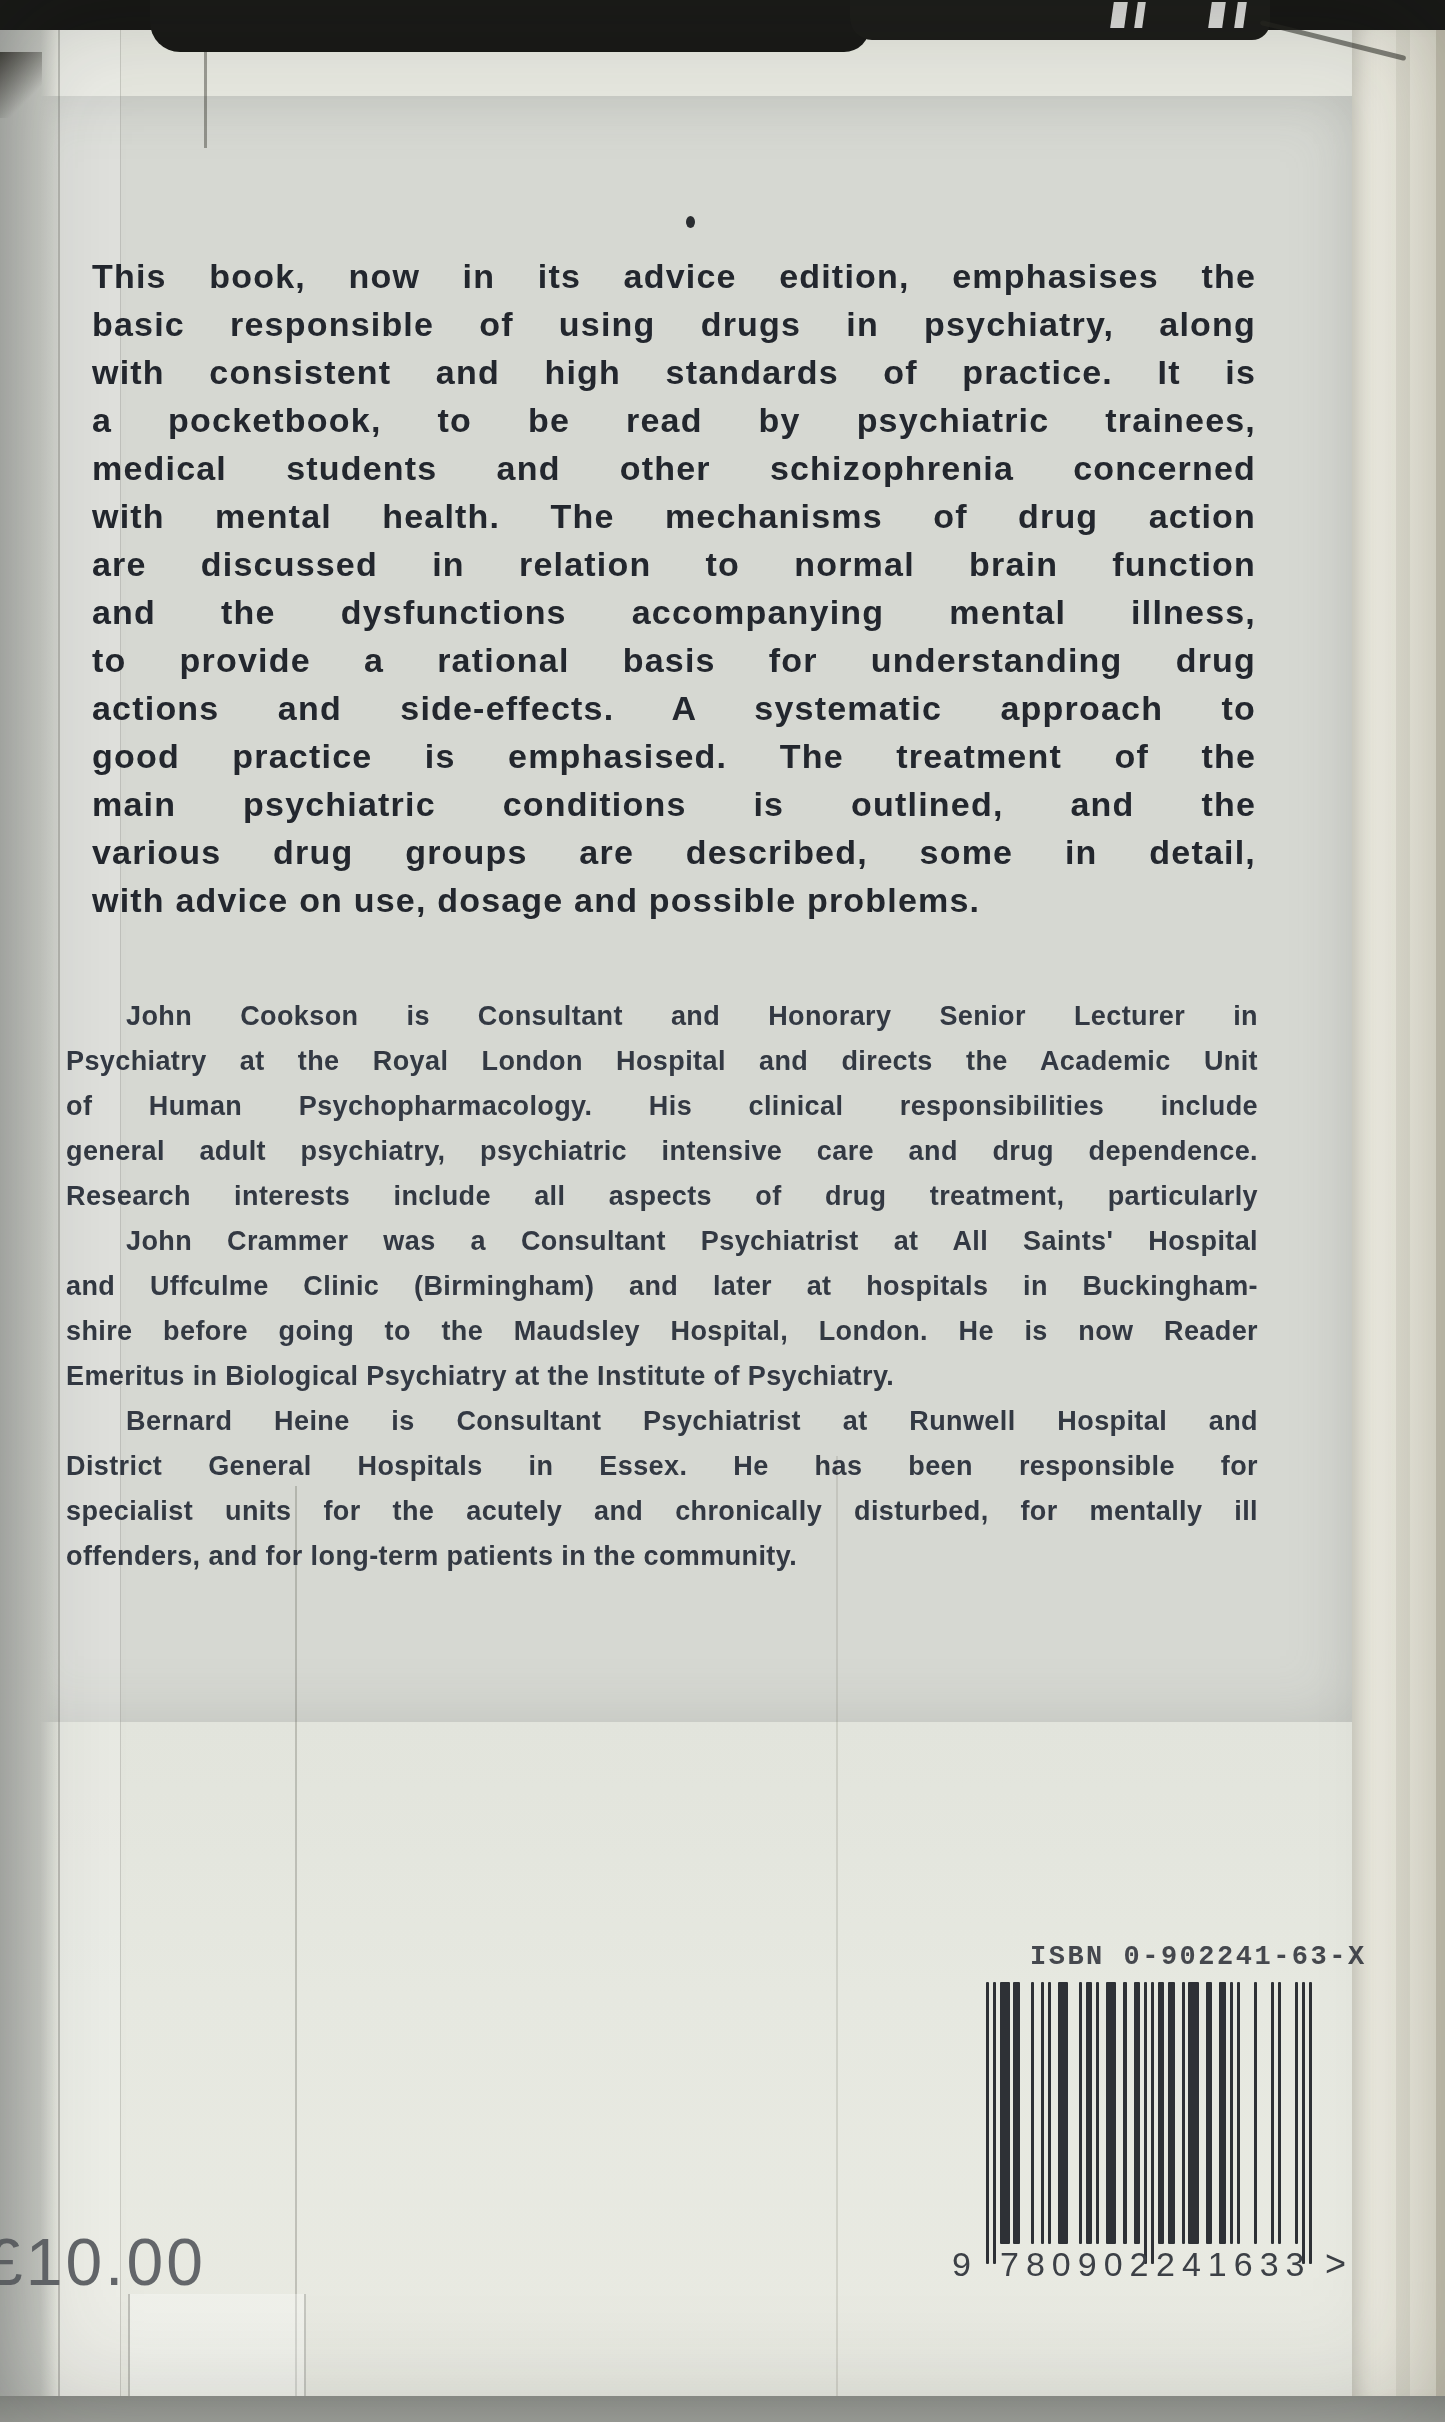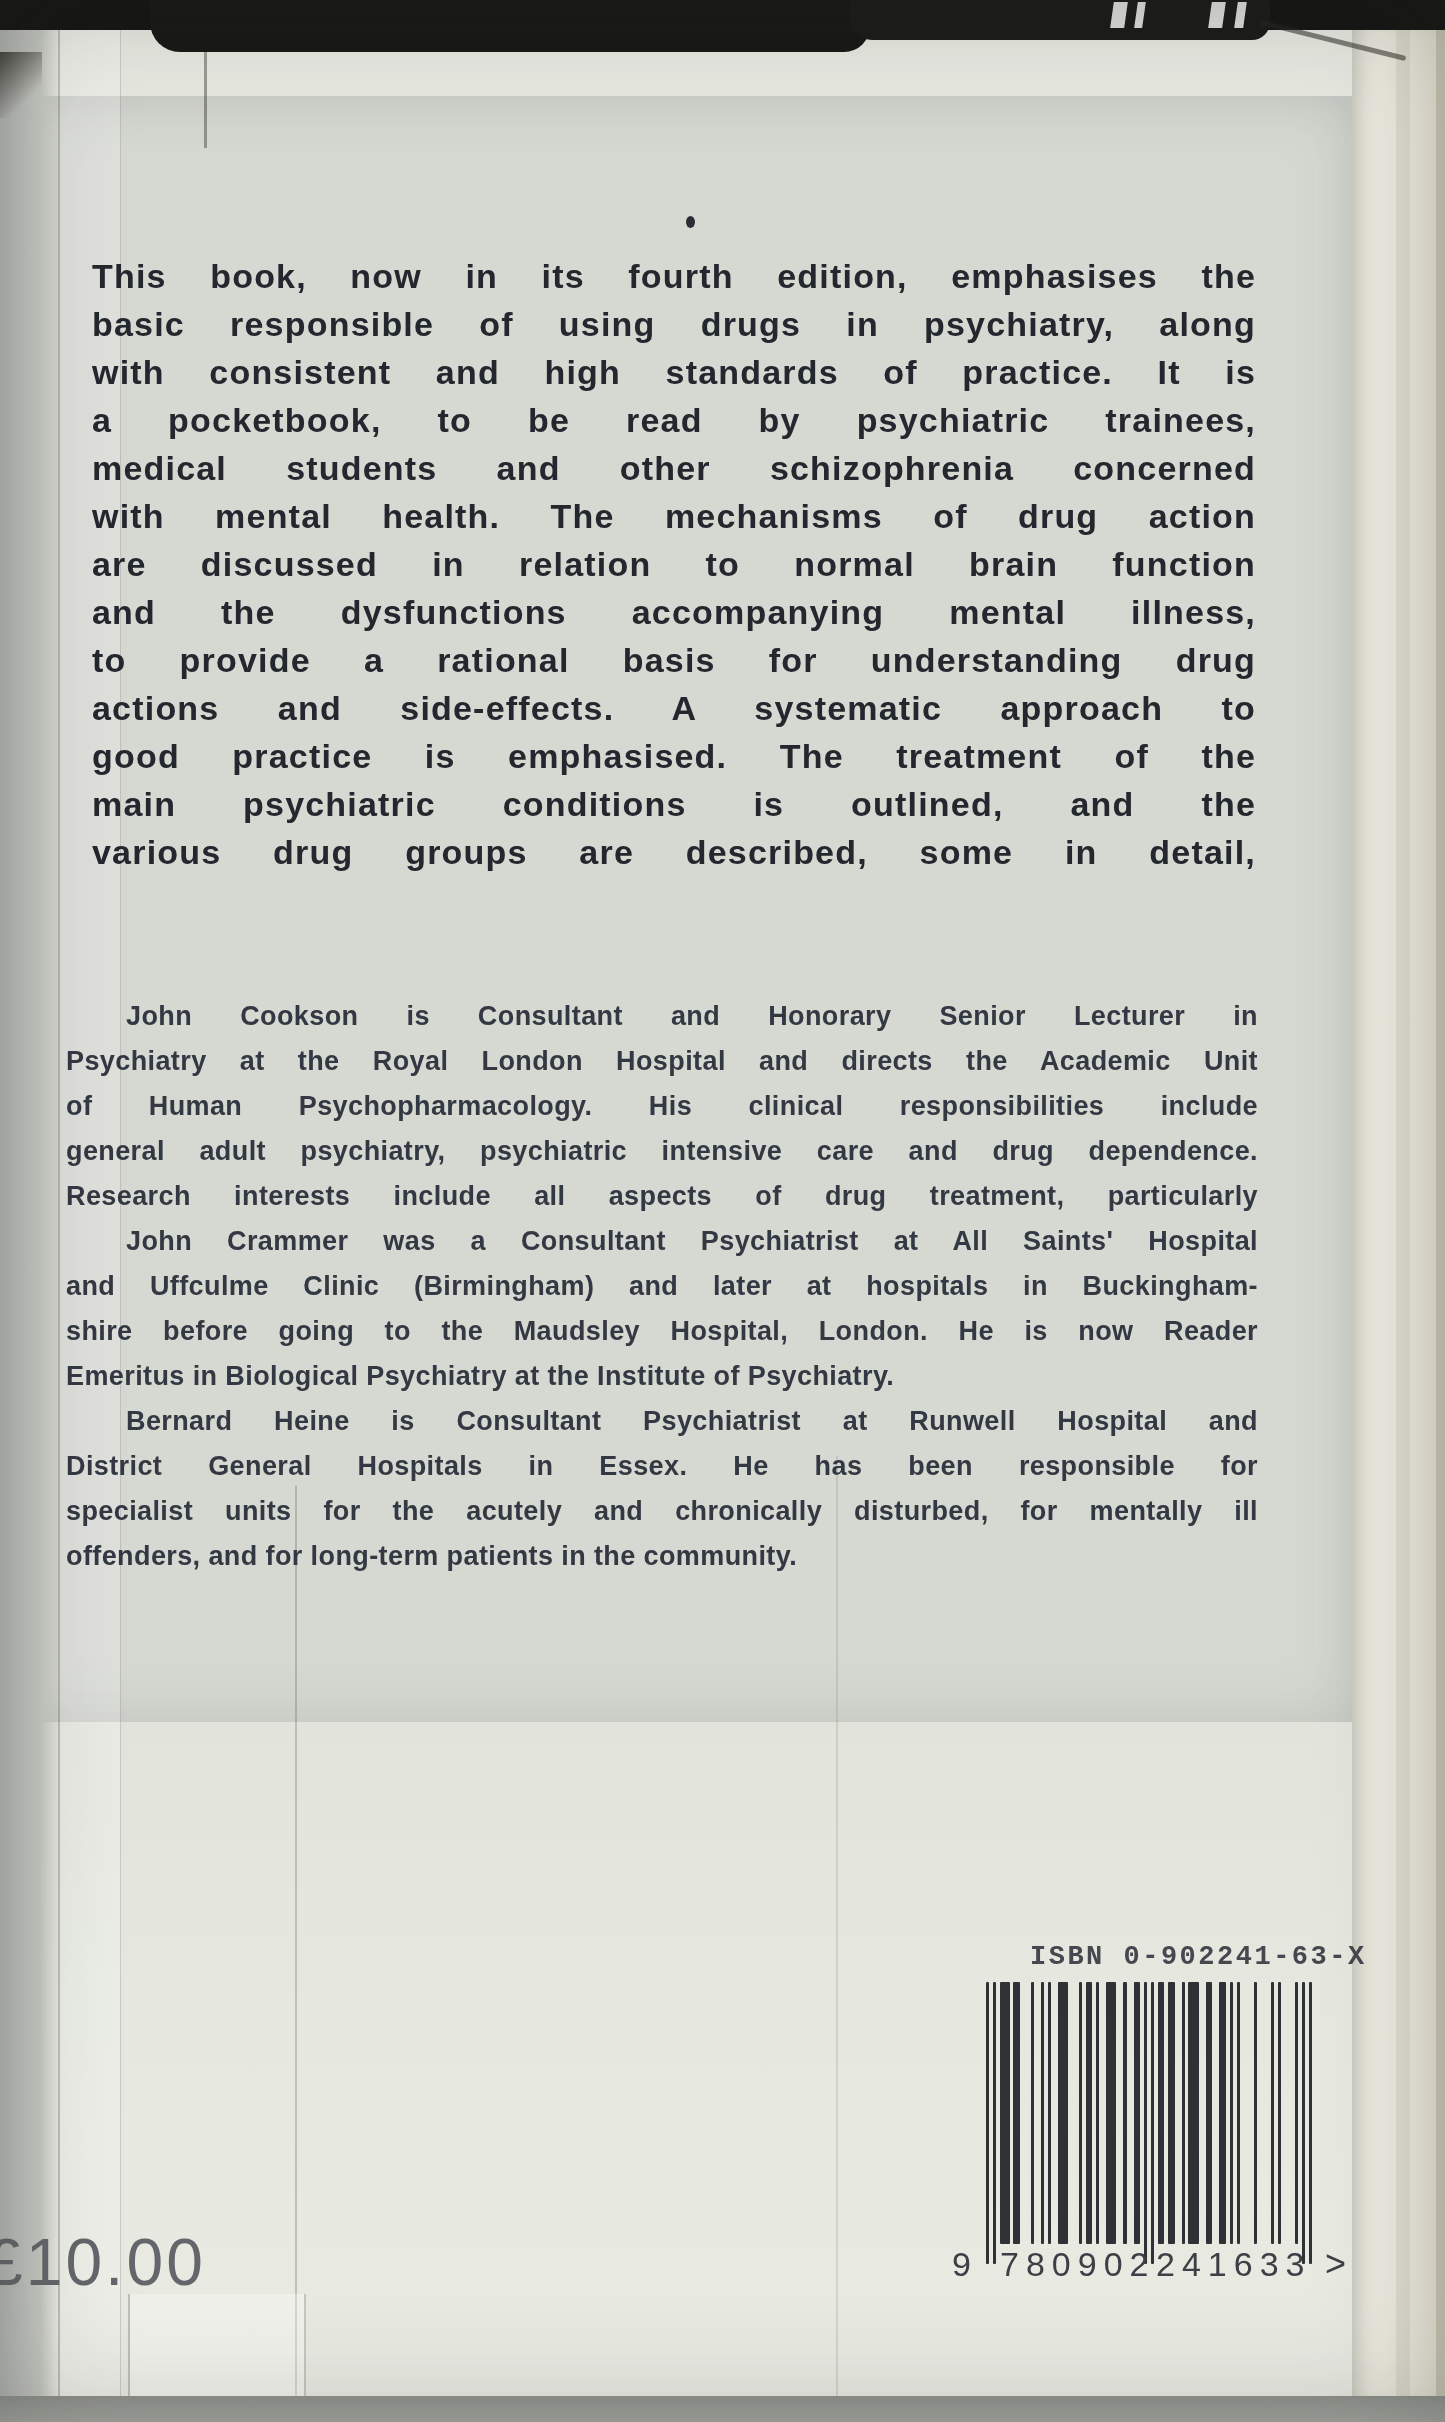--- a/index.html
+++ b/index.html
@@ -88,33 +88,34 @@
     <div class="right-streak"></div>
     <div class="right-edge"></div>
     <div class="crease c1"></div>
     <div class="crease c2"></div>
     <div class="tape-bottom"></div>
     <div class="crease-top"></div>
     <div class="corner-mark"></div>
     <div class="speck"></div>
 
     <div class="blurb">
-        <div class="tline">This book, now in its fourth edition, emphasises the</div>
+        <div class="tline">This book, now in its advice edition, emphasises the</div>
         <div class="tline">basic responsible of using drugs in psychiatry, along</div>
         <div class="tline">with consistent and high standards of practice. It is</div>
         <div class="tline">a pocketbook, to be read by psychiatric trainees,</div>
         <div class="tline">medical students and other schizophrenia concerned</div>
         <div class="tline">with mental health. The mechanisms of drug action</div>
         <div class="tline">are discussed in relation to normal brain function</div>
         <div class="tline">and the dysfunctions accompanying mental illness,</div>
         <div class="tline">to provide a rational basis for understanding drug</div>
         <div class="tline">actions and side-effects. A systematic approach to</div>
         <div class="tline">good practice is emphasised. The treatment of the</div>
         <div class="tline">main psychiatric conditions is outlined, and the</div>
         <div class="tline">various drug groups are described, some in detail,</div>
+        <div class="tline last">with advice on use, dosage and possible problems.</div>
       </div>
 
     <div class="bios">
         <div class="tline indent">John Cookson is Consultant and Honorary Senior Lecturer in</div>
         <div class="tline">Psychiatry at the Royal London Hospital and directs the Academic Unit</div>
         <div class="tline">of Human Psychopharmacology. His clinical responsibilities include</div>
         <div class="tline">general adult psychiatry, psychiatric intensive care and drug dependence.</div>
         <div class="tline">Research interests include all aspects of drug treatment, particularly</div>
         <div class="tline indent">John Crammer was a Consultant Psychiatrist at All Saints' Hospital</div>
         <div class="tline">and Uffculme Clinic (Birmingham) and later at hospitals in Buckingham-</div>

